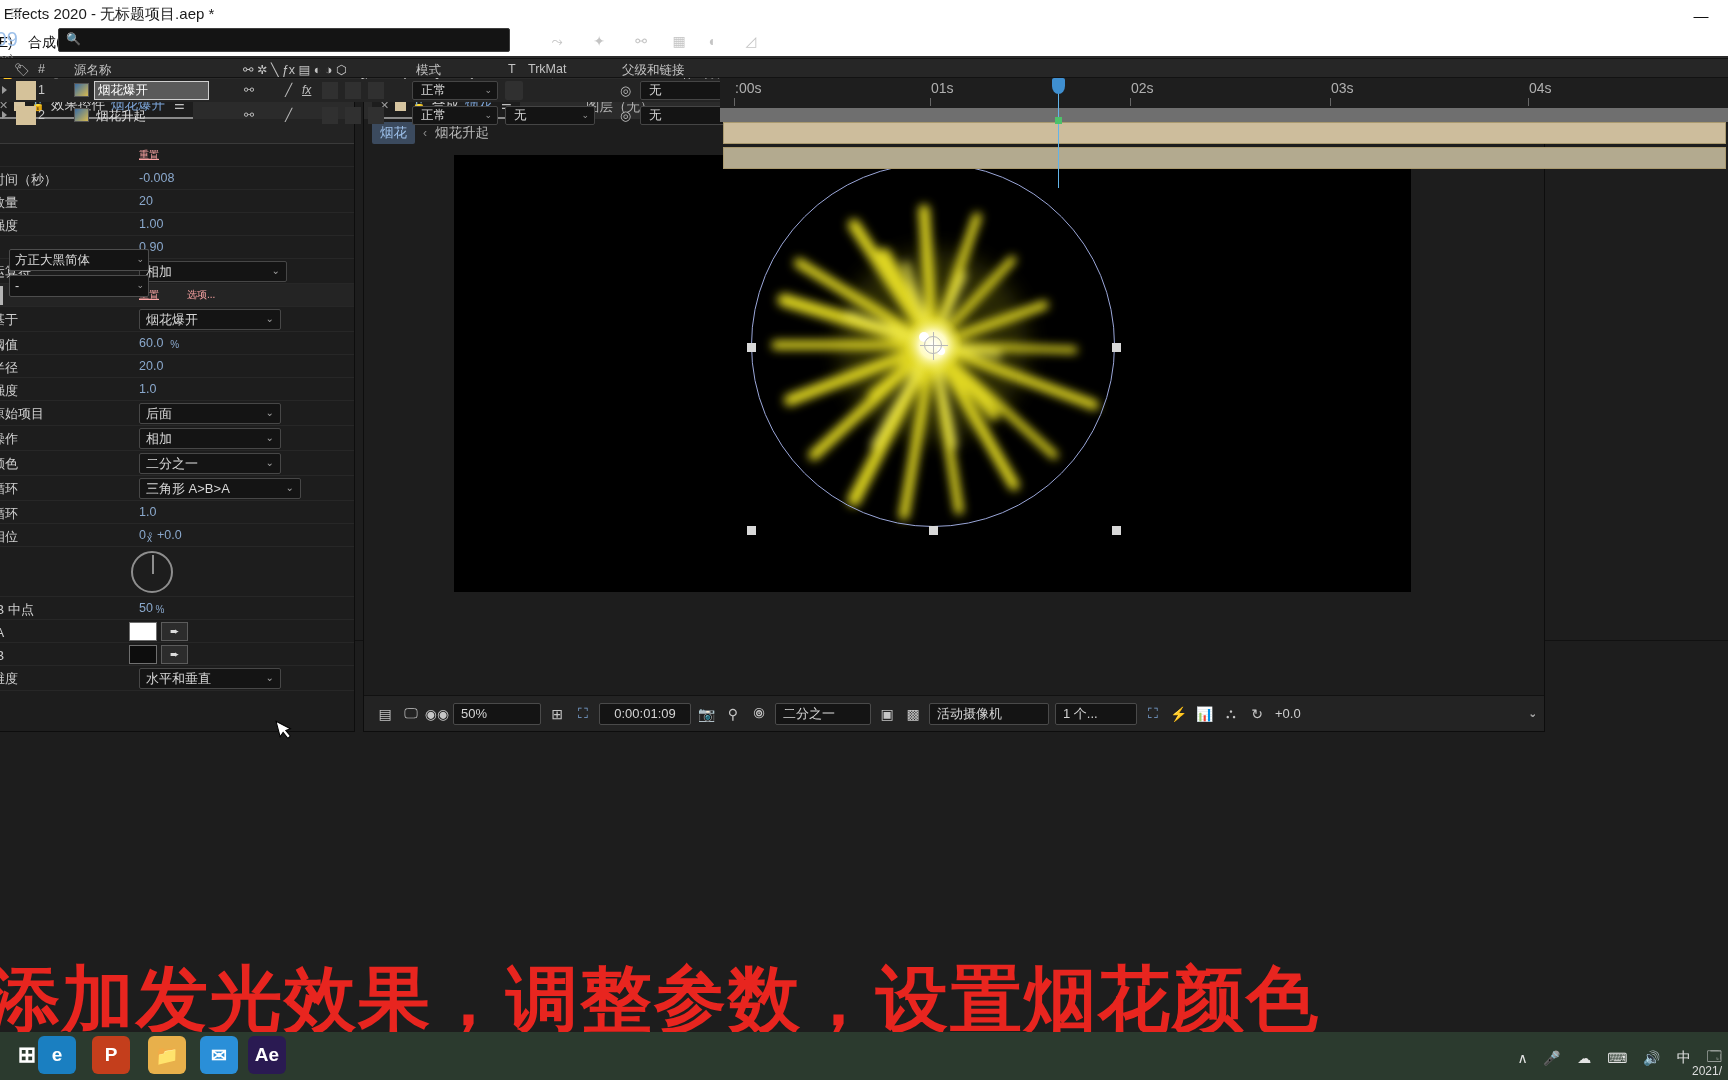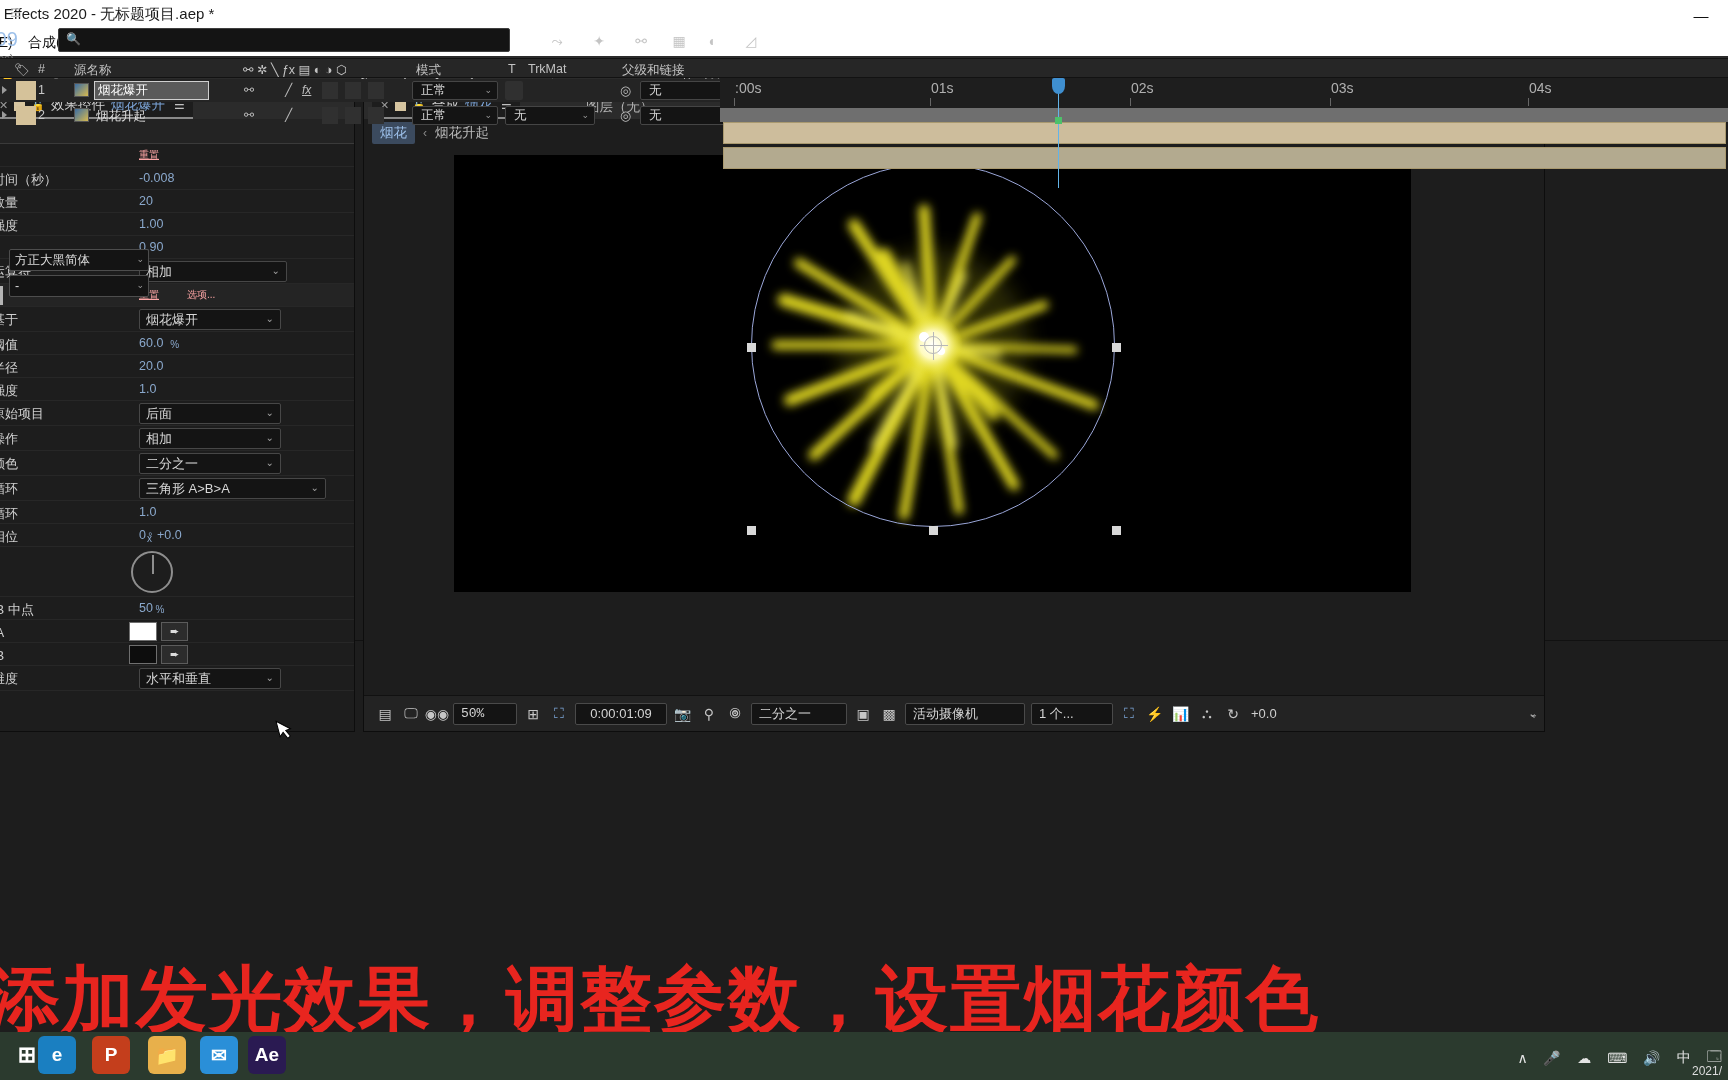--- a/index.html
+++ b/index.html
@@ -278,21 +278,21 @@
         </div>
         <div class="row" style="height: 25px;">
           <div class="lbl">光颜色</div>
           <div class="dd" style="width: 142px; top: 2px;">
             <span>二分之一</span>
             <span class="ch">⌄</span>
           </div>
         </div>
         <div class="row" style="height: 25px;">
           <div class="lbl">色循环</div>
-          <div class="dd" style="width: 187px; top: 2px;">
+          <div class="dd" style="width: 162px; top: 2px;">
             <span>三角形 A&gt;B&gt;A</span>
             <span class="ch">⌄</span>
           </div>
         </div>
         <div class="row">
           <div class="lbl">色循环</div>
           <div class="val">1.0</div>
         </div>
         <div class="row">
           <div class="lbl">彩相位</div>
@@ -419,21 +419,21 @@
         <div class="handle" style="left:293px; top:371px;"></div>
         <div class="handle" style="left:475px; top:371px;"></div>
         <div class="handle" style="left:658px; top:371px;"></div>
       </div>
     </div>
 
     <div class="vtoolbar">
       <div class="vt">▤</div>
       <div class="vt">🖵</div>
       <div class="vt">◉◉</div>
-      <div class="vbox" style="width:64px;font-family:Liberation Mono, monospace;">
+      <div class="vbox" style="width:88px;">
         <span>50%</span>
         <span class="ch" style="position:absolute; right:7px;">⌄</span>
       </div>
       <div class="vt">⊞</div>
       <div class="vt act">⛶</div>
       <div class="vbox" style="width:92px; justify-content:center;">
         <span>0:00:01:09</span>
       </div>
       <div class="vt">📷</div>
       <div class="vt">⚲</div>

